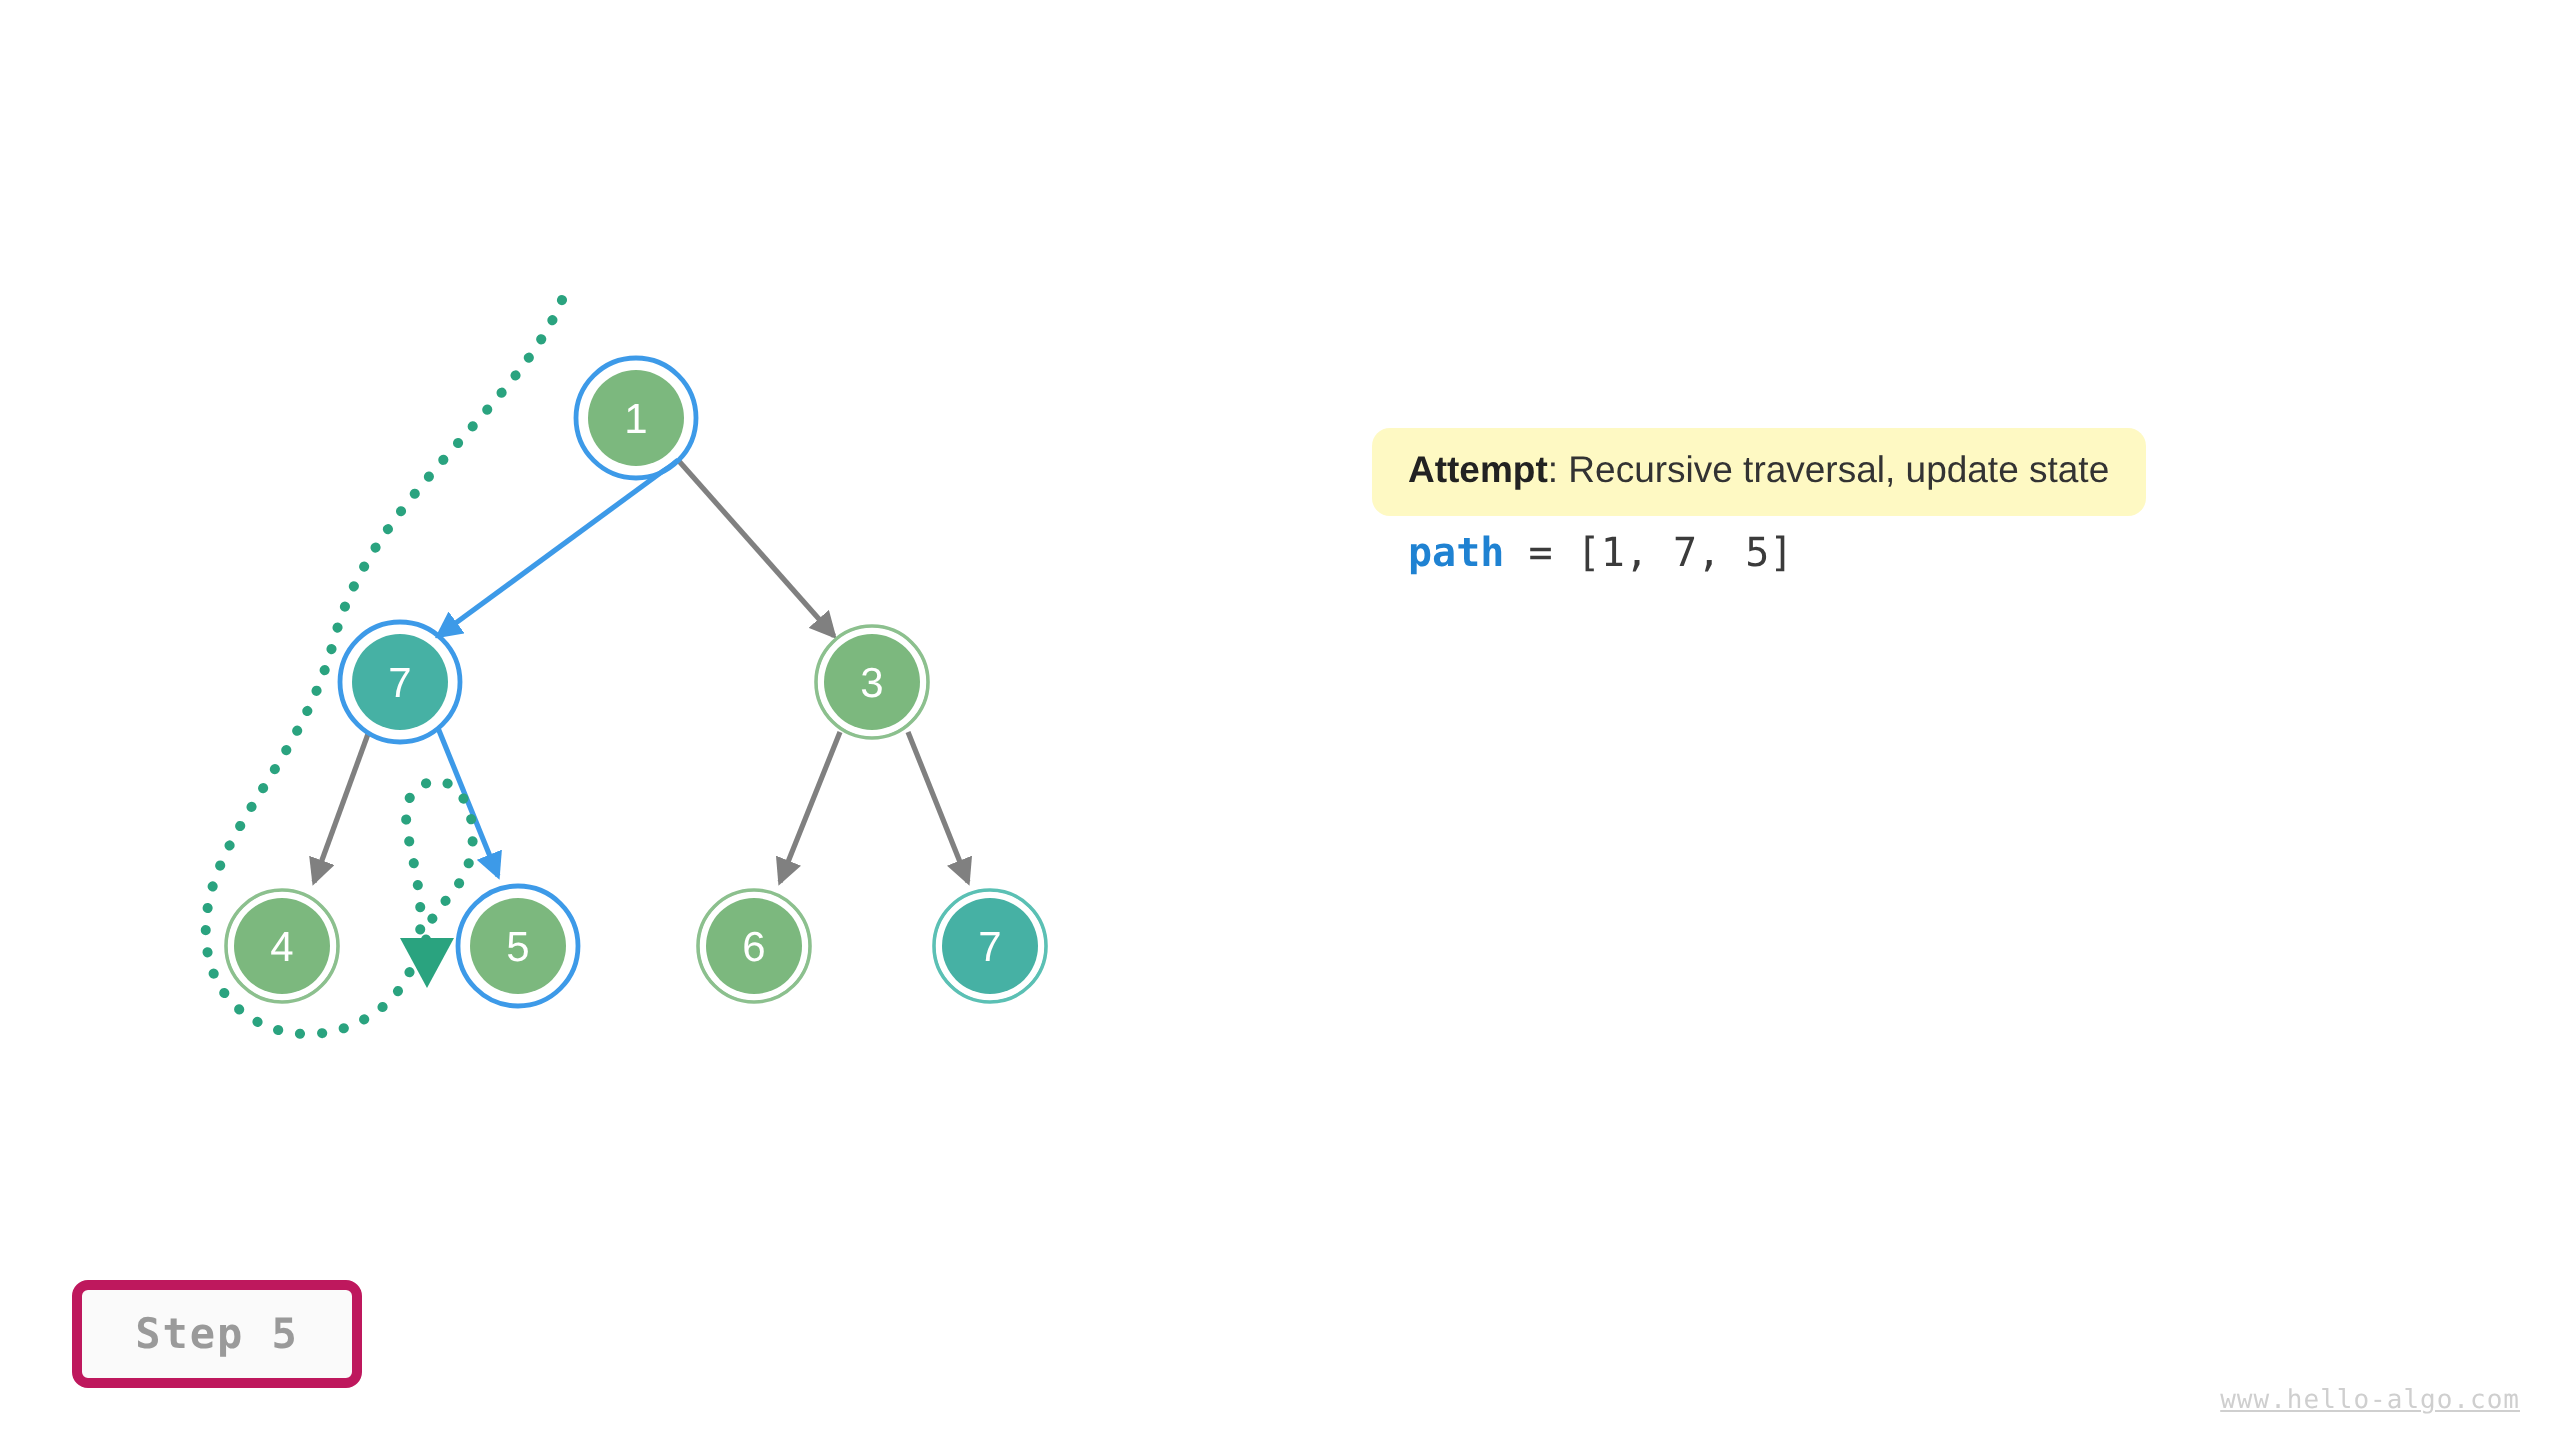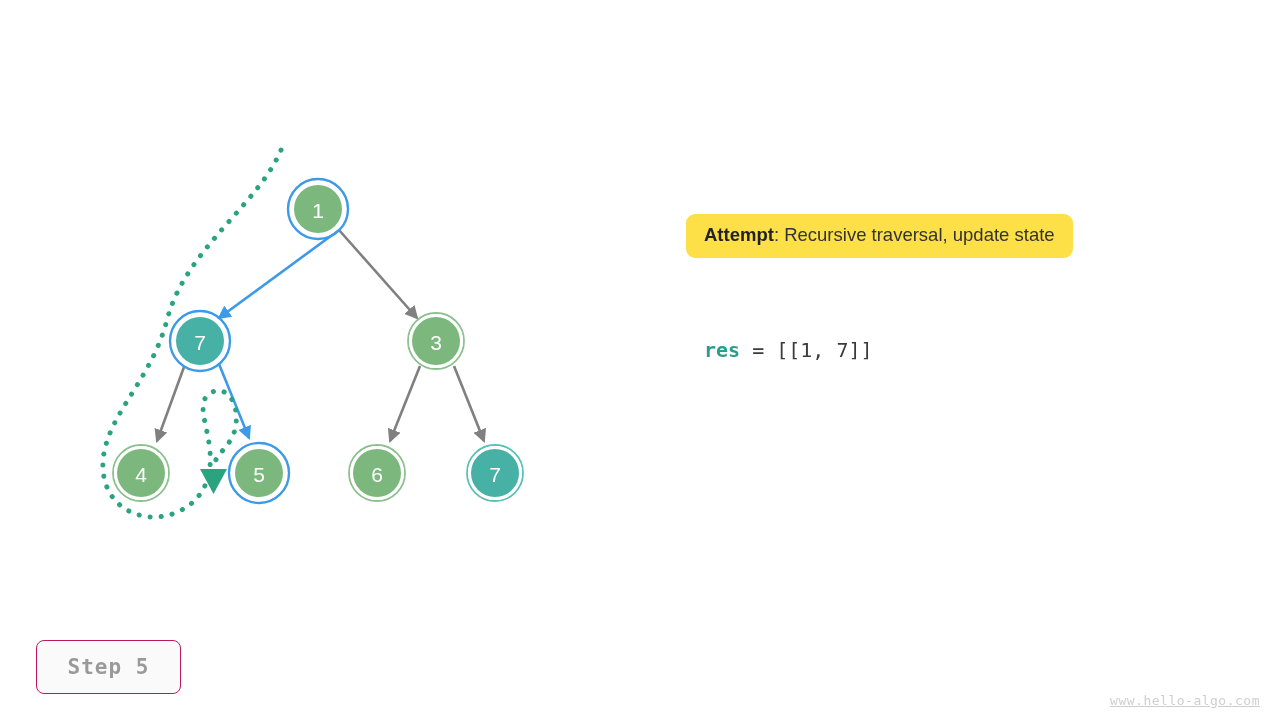--- a/index.html
+++ b/index.html
@@ -43,21 +43,21 @@
 
   .info-line {
     font-size: 18.5px;
     color: #333333;
     line-height: 1.0;
     white-space: pre;
   }
 
   .attempt-row {
     display: inline-block;
-    background: #fde047;
+    background: #fef9c3;
     border-radius: 9px;
     padding: 12px 18px 13px 18px;
     margin: 0;
   }
 
   .backtrack-row {
     padding: 12px 18px 13px 18px;
   }
 
   .info-line b {
@@ -82,21 +82,21 @@
   .code-rest { color: #3b3b3b; }
 
   
   .step-badge {
     position: absolute;
     left: 36px;
     top: 640px;
     width: 145px;
     height: 54px;
     box-sizing: border-box;
-    border: 1px solid #be185d;
+    border: 5px solid #be185d;
     border-radius: 8px;
     background: #fafafa;
     color: #9a9a9a;
     font-family: "DejaVu Sans Mono", "Liberation Mono", monospace;
     font-size: 21px;
     font-weight: bold;
     letter-spacing: 1px;
     display: flex;
     align-items: center;
     justify-content: center;
@@ -201,23 +201,23 @@
     </g>
 
   </g>
 </svg>
 
 <div class="info-panel">
 
   <div class="info-line attempt-row"><b>Attempt</b><span>: </span><span>Recursive traversal, update state</span></div>
 
 
+  <div class="code-row"><span class="var-path">path</span><span class="code-rest"> = [1, 7, 5]</span></div>
 
   <div class="code-row spacer">&nbsp;</div>
   <div class="code-row spacer">&nbsp;</div>
 
-  <div class="code-row"><span class="var-res">res</span><span class="code-rest"> = [[1, 7]]</span></div>
 
 </div>
 
 <div class="step-badge">Step 5</div>
 
 <div class="watermark">www.hello-algo.com</div>
 
 </body></html>

